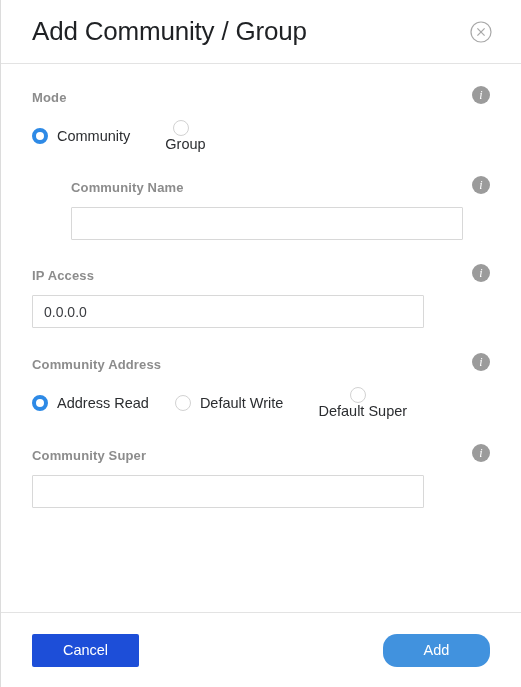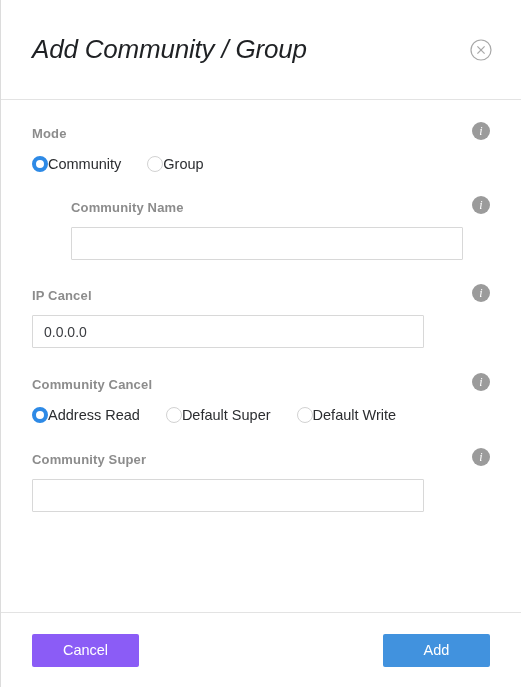--- a/index.html
+++ b/index.html
@@ -17,27 +17,26 @@
     width: 521px;
     height: 687px;
     box-sizing: border-box;
     background: #ffffff;
     border-left: 1px solid #dcdcdc;
     overflow: hidden;
   }
 
   
   .dialog-header {
-    height: 100px;
+    height: 64px;
     box-sizing: border-box;
     border-bottom: 1px solid #e3e3e3;
     display: flex;
     align-items: center;
     padding: 0 20px 0 31px;
-    font-style: italic;
   }
   .dialog-title {
     font-size: 26px;
     font-weight: 400;
     color: #1f2124;
     letter-spacing: -0.2px;
     flex: 1 1 auto;
     line-height: 1.1;
   }
   .close-btn {
@@ -102,36 +101,37 @@
     display: flex;
     align-items: center;
     margin-top: 14px;
   }
   .radio-option {
     display: flex;
     align-items: center;
     cursor: pointer;
     margin-right: 26px;
   }
-  .radio-option:last-child { margin-right: 0; }
+  .radio-option:last-child { margin-right: 0; flex-direction: column; }
 
   .radio-mark {
     width: 16px;
     height: 16px;
     border-radius: 50%;
     box-sizing: border-box;
     border: 1.6px solid #d2d2d2;
     background: #ffffff;
     flex: 0 0 auto;
   }
   .radio-option.checked .radio-mark {
     border: 4px solid #2e8ae6;
     background: #ffffff;
   }
   .radio-label {
+    margin-left: 9px;
     font-size: 14.5px;
     color: #2b2d30;
     line-height: 16px;
     white-space: nowrap;
   }
 
   
   .text-input {
     display: block;
     box-sizing: border-box;
@@ -170,22 +170,22 @@
     border: none;
     border-radius: 2px;
     font-family: "Liberation Sans", sans-serif;
     font-size: 14.5px;
     color: #ffffff;
     cursor: pointer;
     padding: 0 16px;
     line-height: 33px;
     text-align: center;
   }
-  .btn-cancel { background: #8b5cf6; }
-  .btn-add    { background: #4192de; }
+  .btn-cancel { background: #1d4ed8; }
+  .btn-add    { background: #4192de; border-radius: 14px; }
 </style>
 </head>
 <body>
 
 <div class="dialog">
 
   <div class="dialog-header">
     <div class="dialog-title">Add Community / Group</div>
     <div class="close-btn">
       <svg width="22" height="22" viewBox="0 0 22 22" aria-hidden="true">
@@ -213,40 +213,40 @@
       </div>
     </div>
 
     <div class="field field-name">
       <span class="field-label">Community Name</span>
       <span class="info-icon info-name">i</span>
       <input class="text-input" type="text" value="" style="">
     </div>
 
     <div class="field field-ip">
-      <span class="field-label">IP Cancel</span>
+      <span class="field-label">IP Access</span>
       <span class="info-icon info-ip">i</span>
       <input class="text-input" type="text" value="0.0.0.0" style="">
     </div>
 
     <div class="field field-access">
-      <span class="field-label">Community Cancel</span>
+      <span class="field-label">Community Address</span>
       <span class="info-icon info-access">i</span>
       <div class="radio-group">
         <div class="radio-option checked">
           <span class="radio-mark"></span>
           <span class="radio-label">Address Read</span>
         </div>
         <div class="radio-option">
           <span class="radio-mark"></span>
+          <span class="radio-label">Default Write</span>
+        </div>
+        <div class="radio-option">
+          <span class="radio-mark"></span>
           <span class="radio-label">Default Super</span>
-        </div>
-        <div class="radio-option">
-          <span class="radio-mark"></span>
-          <span class="radio-label">Default Write</span>
         </div>
       </div>
     </div>
 
     <div class="field field-view">
       <span class="field-label">Community Super</span>
       <span class="info-icon info-view">i</span>
       <input class="text-input" type="text" value="" style="">
     </div>
 

